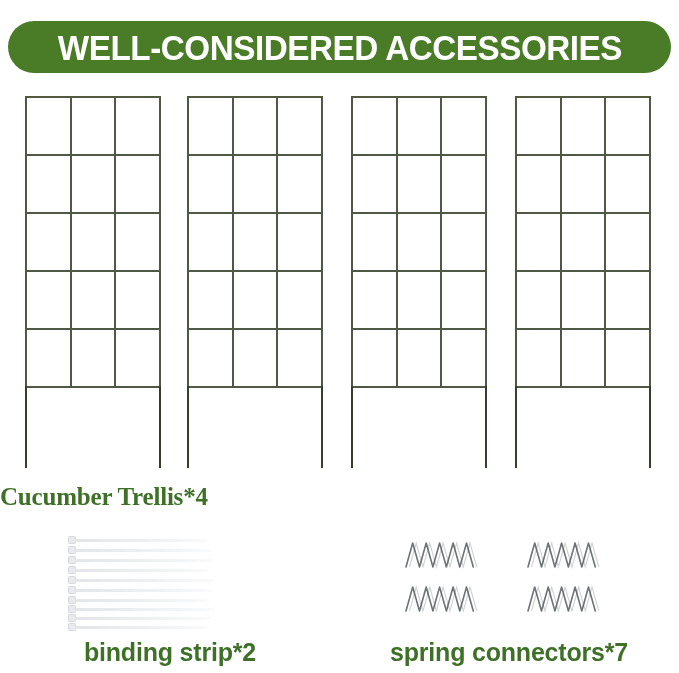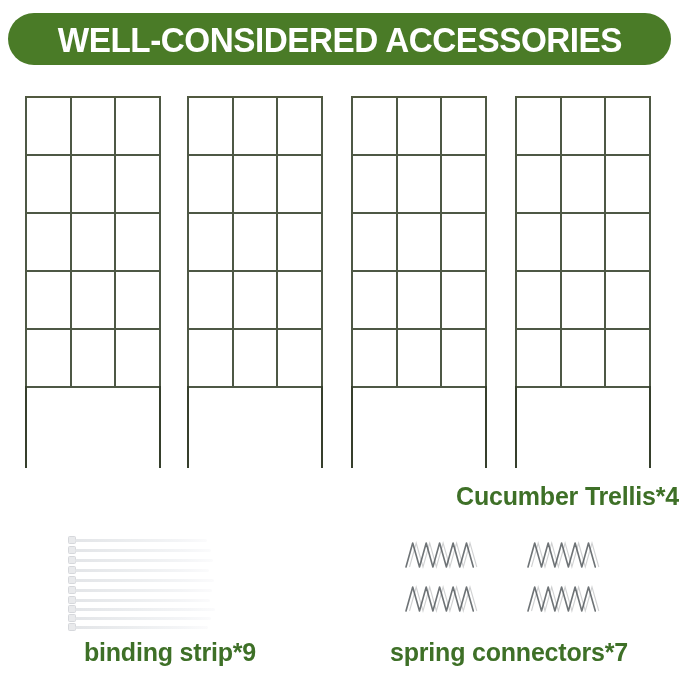--- a/index.html
+++ b/index.html
@@ -14,21 +14,21 @@
     position: relative;
     overflow: hidden;
     font-family: "Liberation Sans", sans-serif;
     -webkit-font-smoothing: antialiased;
   }
 
   
   #header-banner {
     position: absolute;
     left: 8px;
-    top: 13px;
+    top: 21px;
     width: 663px;
     height: 52px;
     background: #4a7b27;
     border-radius: 26px;
     display: flex;
     align-items: center;
     justify-content: center;
     box-sizing: border-box;
   }
   #header-title {
@@ -85,23 +85,24 @@
     color: #3e7027;
     font-family: "Liberation Sans", sans-serif;
     font-weight: bold;
     line-height: 1;
     white-space: nowrap;
   }
   #label-trellis {
     top: 484px;
     left: 0;
     width: 679px;
-    text-align: right;
+    text-align: left;
     font-size: 25px;
     letter-spacing: -0.2px;
+    font-family: Liberation Serif, serif;
   }
   #label-binding {
     top: 640px;
     left: 0;
     width: 340px;
     text-align: center;
     font-size: 25px;
     letter-spacing: -0.2px;
   }
   #label-spring {
@@ -336,21 +337,21 @@
     <div class="binding-strip" style="top: 78px; left: 0px; width: 143px;">
       <div class="strip-head"></div>
       <div class="strip-tail" style="width: 136px;"></div>
     </div>
     <div class="binding-strip" style="top: 87px; left: 0px; width: 140px;">
       <div class="strip-head"></div>
       <div class="strip-tail" style="width: 133px;"></div>
     </div>
   </div>
 
-<div class="part-label" id="label-binding">binding strip*9</div>
+<div class="part-label" id="label-binding">binding strip*2</div>
 
 <div id="spring-connectors">
     <div class="spring-connector" style="left: 0px; top: 0px;">
       <svg viewBox="0 0 78 30">
         <path d="M 2 27 L 8.7 3 L 15.5 27 L 22.2 3 L 28.9 27 L 35.6 3 L 42.4 27 L 49.1 3 L 55.8 27 L 62.5 3 L 69.3 27" fill="none" stroke="#555a5e" stroke-width="1.6" stroke-linejoin="round" stroke-linecap="round" opacity="0.85"></path>
         <path d="M 2 27 L 8.7 3 L 15.5 27 L 22.2 3 L 28.9 27 L 35.6 3 L 42.4 27 L 49.1 3 L 55.8 27 L 62.5 3 L 69.3 27" fill="none" stroke="#555a5e" stroke-width="1.1" opacity="0.28" transform="translate(3.5,0)"></path>
       </svg>
     </div>
     <div class="spring-connector" style="left: 122px; top: 0px;">
       <svg viewBox="0 0 78 30">

